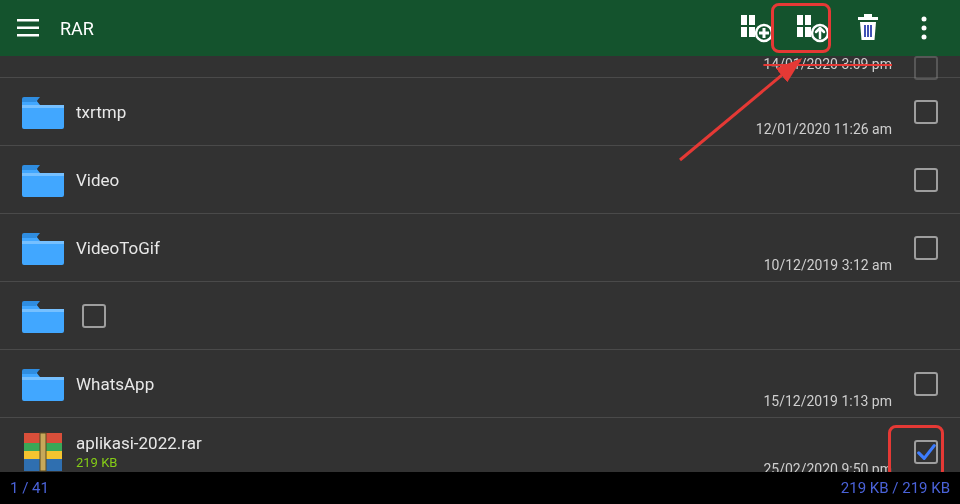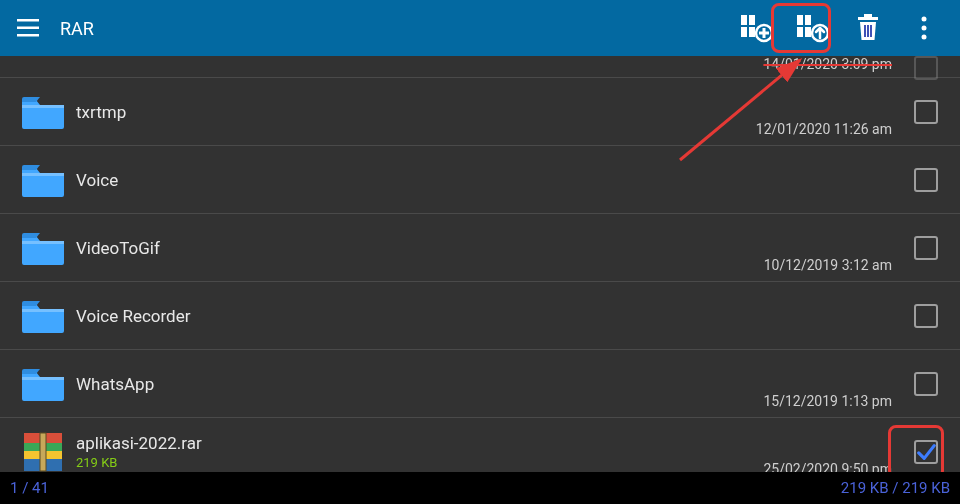--- a/index.html
+++ b/index.html
@@ -6,21 +6,21 @@
   body {
     width: 960px; height: 504px;
     background: #323232;
     font-family: -apple-system, "Segoe UI", Roboto, sans-serif;
     overflow: hidden;
     color: #eaeaea;
     position: relative;
   }
   .topbar {
     height: 56px;
-    background: #0369a1;
+    background: #14532d;
     display: flex;
     align-items: center;
     padding: 0 8px;
     color: #fff;
   }
   .topbar .hamburger { width: 40px; display:flex; align-items:center; justify-content:center; cursor:pointer; }
   .topbar .title { font-size: 18px; margin-left: 12px; font-weight: 400; }
   .topbar .spacer { flex: 1; }
   .topbar .action { width: 56px; height:40px; display:flex; align-items:center; justify-content:center; cursor:pointer; position:relative; }
   .highlight-red {
@@ -163,21 +163,21 @@
       </div>
       <div class="row">
         <div class="icon">
           <svg class="folder-svg" viewBox="0 0 46 36">
             <path d="M2 6 L16 6 L20 11 L44 11 L44 33 Q44 35 42 35 L4 35 Q2 35 2 33 Z" fill="#41a7ff"></path>
             <path d="M2 8 L16 8 L20 3 L4 3 Q2 3 2 5 Z" fill="#2f8de0"></path>
             <rect x="2" y="11" width="42" height="3" fill="#76c0ff"></rect>
           </svg>
         </div>
         <div class="textcol">
-          <div class="name">Voice</div>
+          <div class="name">Video</div>
         </div>
         <div class="chkcol">
           <div class="chkbox"></div>
         </div>
       </div>
       <div class="row">
         <div class="icon">
           <svg class="folder-svg" viewBox="0 0 46 36">
             <path d="M2 6 L16 6 L20 11 L44 11 L44 33 Q44 35 42 35 L4 35 Q2 35 2 33 Z" fill="#41a7ff"></path>
             <path d="M2 8 L16 8 L20 3 L4 3 Q2 3 2 5 Z" fill="#2f8de0"></path>
@@ -192,23 +192,20 @@
           <div class="chkbox"></div>
         </div>
       </div>
       <div class="row">
         <div class="icon">
           <svg class="folder-svg" viewBox="0 0 46 36">
             <path d="M2 6 L16 6 L20 11 L44 11 L44 33 Q44 35 42 35 L4 35 Q2 35 2 33 Z" fill="#41a7ff"></path>
             <path d="M2 8 L16 8 L20 3 L4 3 Q2 3 2 5 Z" fill="#2f8de0"></path>
             <rect x="2" y="11" width="42" height="3" fill="#76c0ff"></rect>
           </svg>
-        </div>
-        <div class="textcol">
-          <div class="name">Voice Recorder</div>
         </div>
         <div class="chkcol">
           <div class="chkbox"></div>
         </div>
       </div>
       <div class="row">
         <div class="icon">
           <svg class="folder-svg" viewBox="0 0 46 36">
             <path d="M2 6 L16 6 L20 11 L44 11 L44 33 Q44 35 42 35 L4 35 Q2 35 2 33 Z" fill="#41a7ff"></path>
             <path d="M2 8 L16 8 L20 3 L4 3 Q2 3 2 5 Z" fill="#2f8de0"></path>

